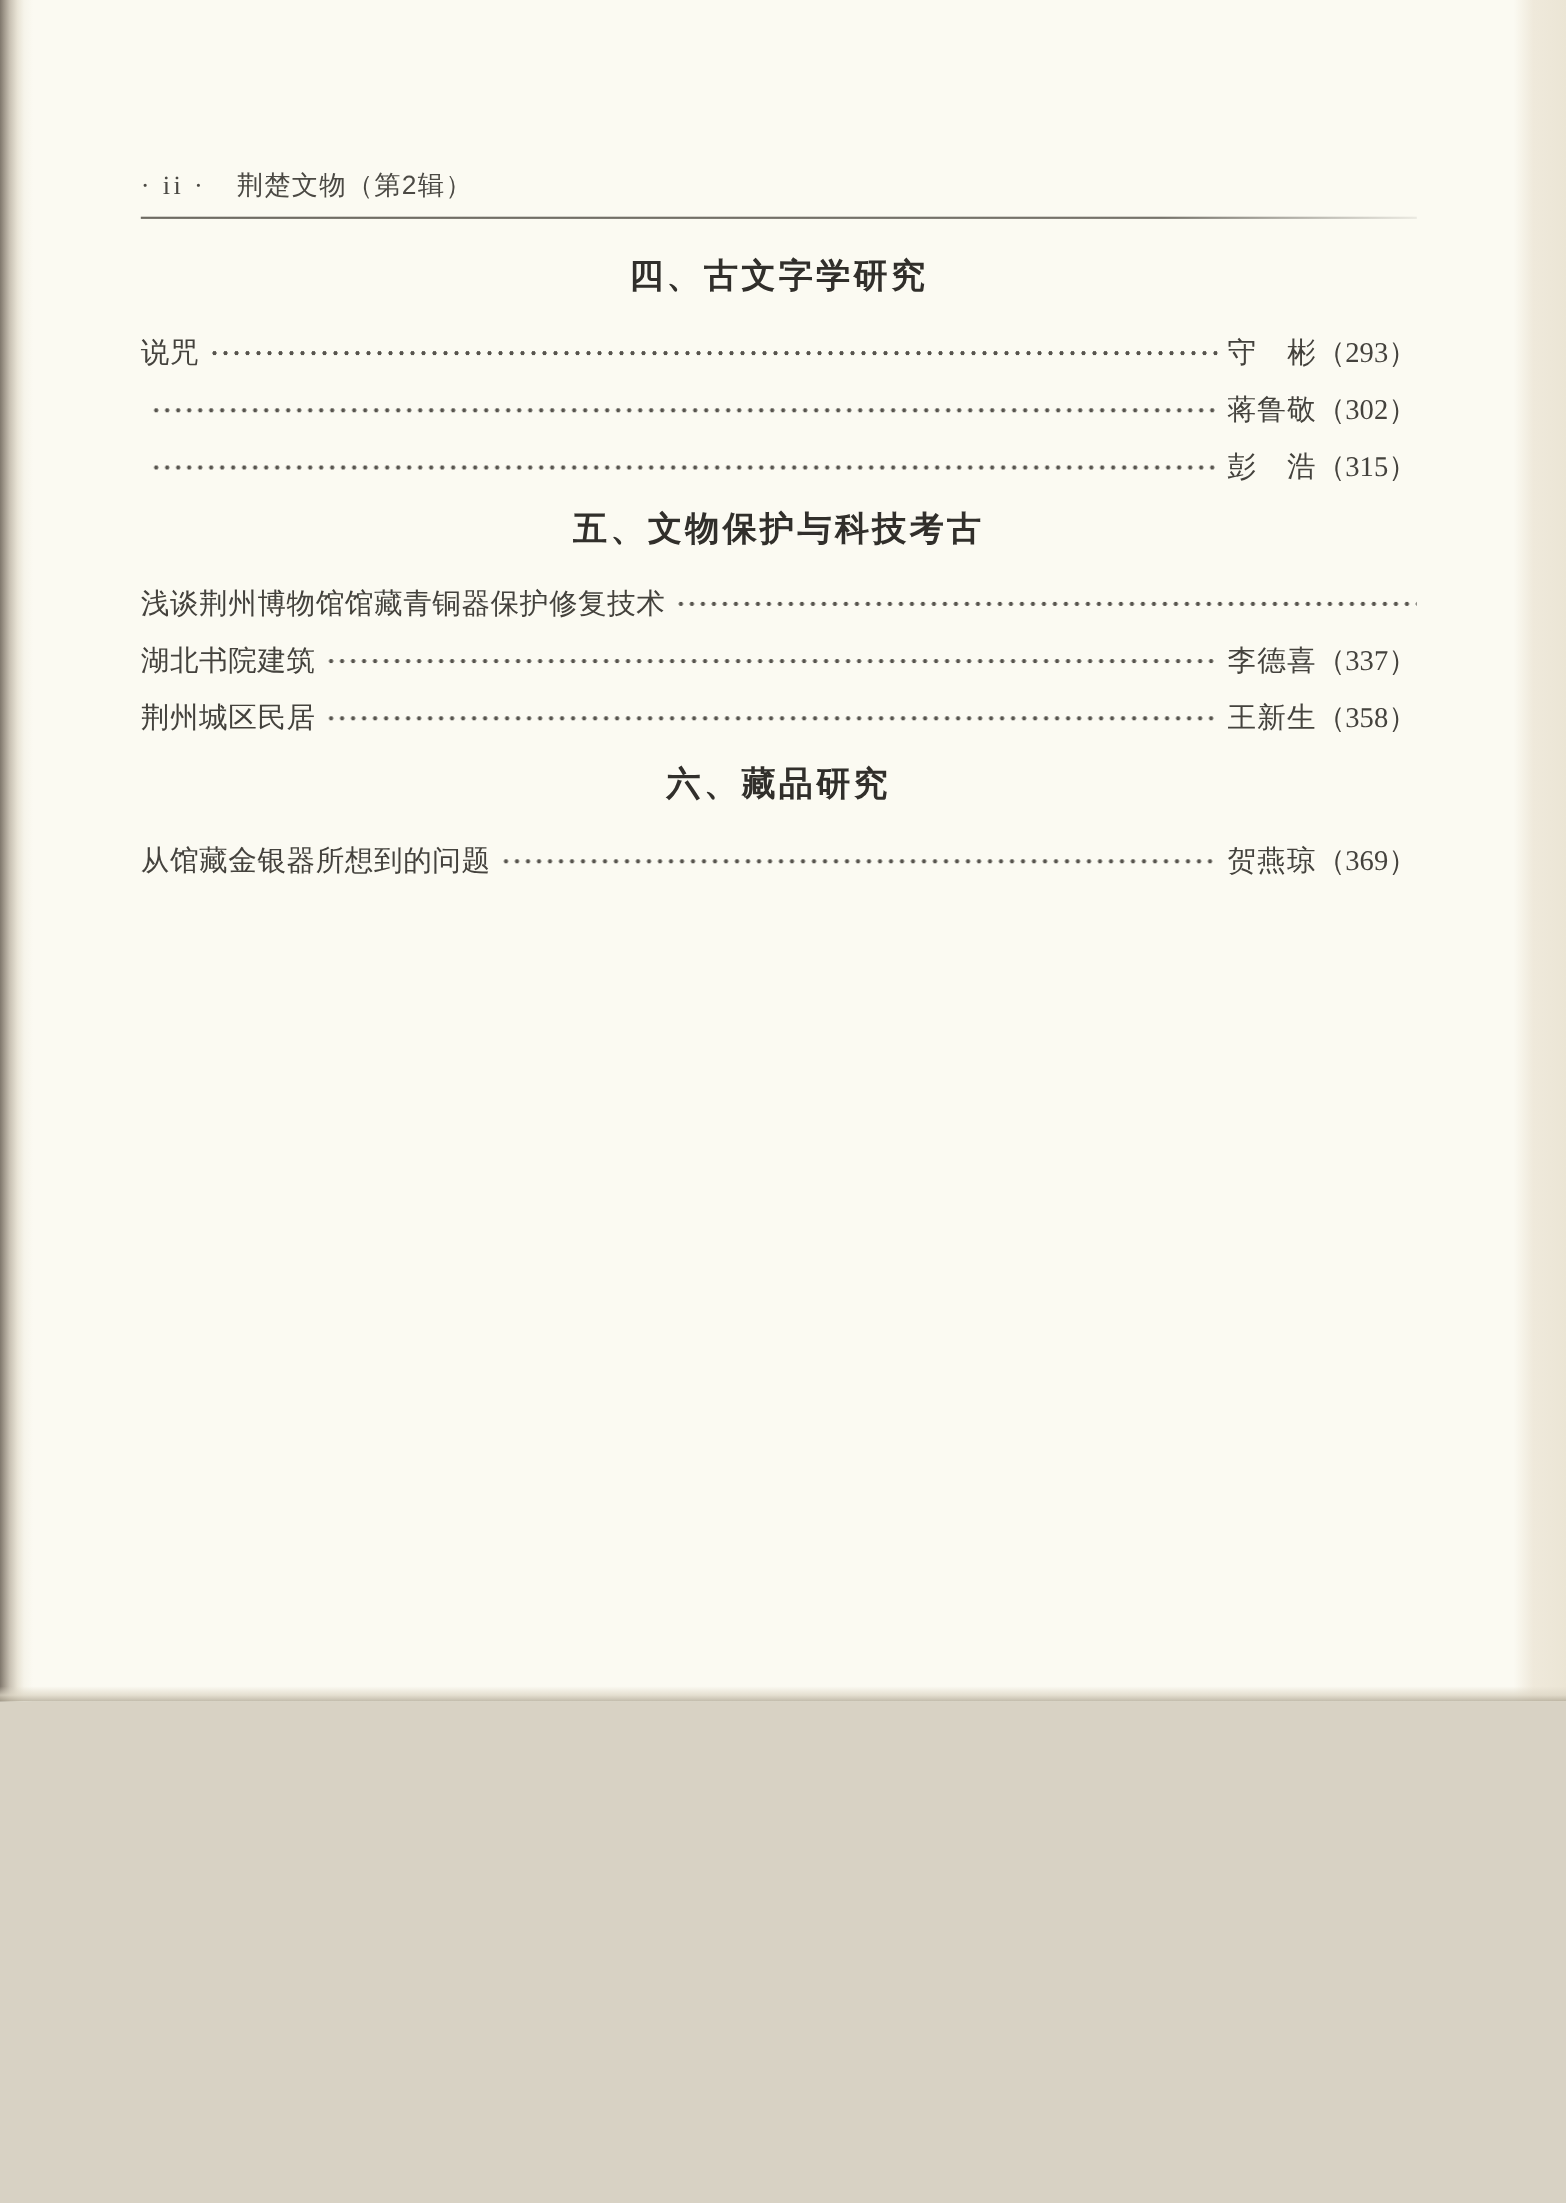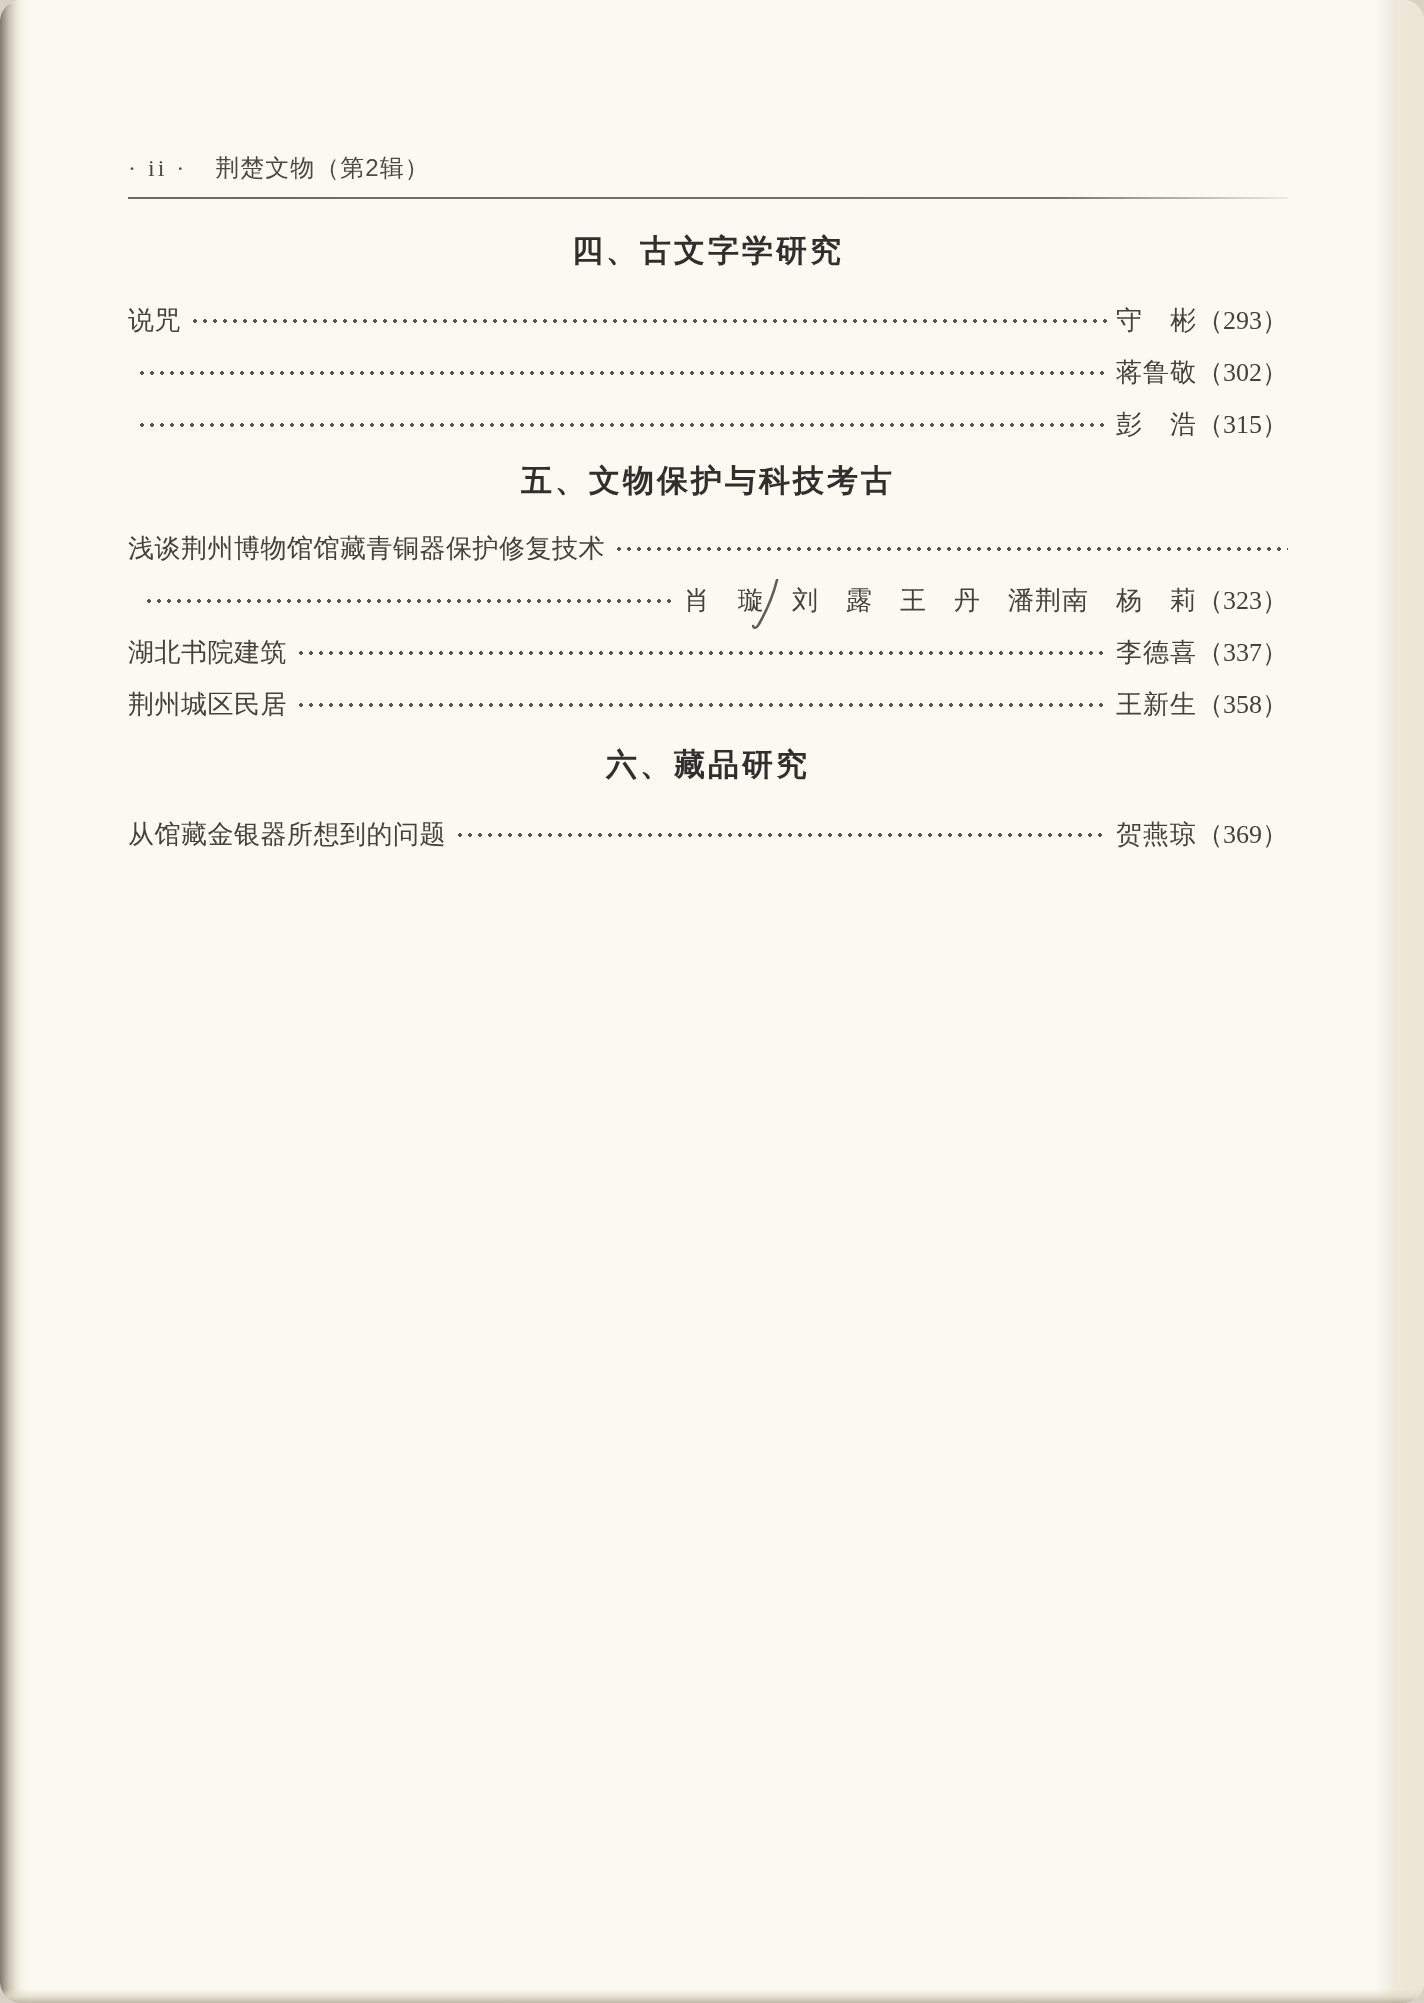--- a/index.html
+++ b/index.html
@@ -1,22 +1,21 @@
 <!DOCTYPE html>
 <html lang="zh"><head>
 <meta charset="utf-8">
 <style>
   html, body { margin:0; padding:0; background:#d8d2c4; }
   .scan {
     position:relative;
-    width:1424px; height:2003px;
+    width:1424px; height:1547px;
     background:#fbfaf2;
     overflow:hidden;
     font-family:"Liberation Serif", serif;
-    border-radius:21px;
   }
   
   .edge-left {
     position:absolute; left:0; top:0; bottom:0; width:30px;
     background:linear-gradient(to right,
       #7f776c 0px, #a29a8d 4px, #c9c2b4 9px,
       #e9e4d6 16px, #f6f4ea 22px, rgba(251,250,242,0) 30px);
   }
   .edge-right {
     position:absolute; right:0; top:0; bottom:0; width:48px;
@@ -123,28 +122,20 @@
       </div>
     </div>
 
     <div class="sec-heading h5">五、文物保护与科技考古</div>
     <div class="toc sec5-list">
       <div class="toc-row">
         <span class="toc-title">浅谈荆州博物馆馆藏青铜器保护修复技术</span>
         <span class="leader leader-endless"></span>
       </div>
       <div class="toc-row">
-        <span class="leader leader-indent"></span>
-        <span class="authors">肖　璇　刘　露　王　丹　潘荆南　杨　莉</span>
-        <span class="pageno">（323）</span>
-        <svg class="pen-mark" viewBox="0 0 28 54">
-          <path d="M25,1 C21,17 15,31 7,45 C5,49 2,50 1,47" fill="none" stroke="#45413a" stroke-width="2.6" stroke-linecap="round" opacity="0.85"></path>
-        </svg>
-      </div>
-      <div class="toc-row">
         <span class="toc-title">湖北书院建筑</span>
         <span class="leader"></span>
         <span class="authors">李德喜</span>
         <span class="pageno">（337）</span>
       </div>
       <div class="toc-row">
         <span class="toc-title">荆州城区民居</span>
         <span class="leader"></span>
         <span class="authors">王新生</span>
         <span class="pageno">（358）</span>

